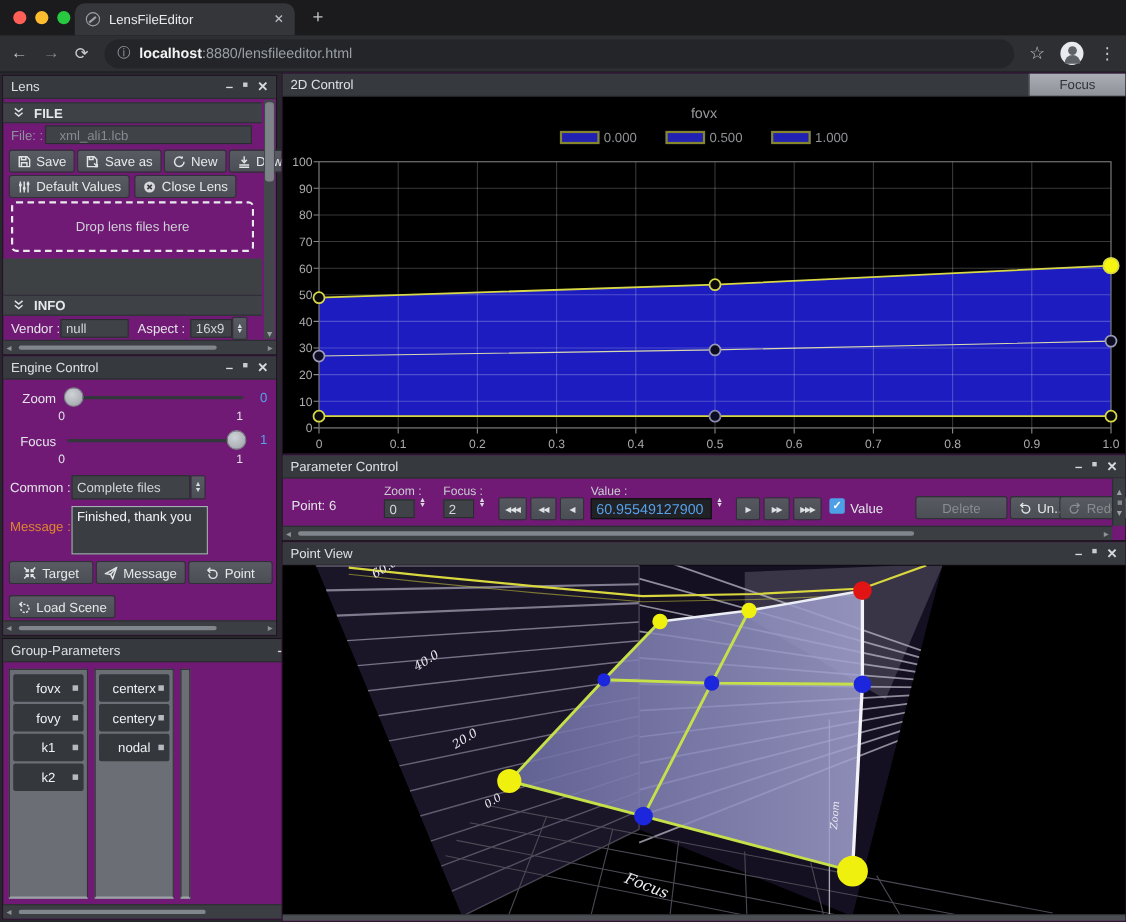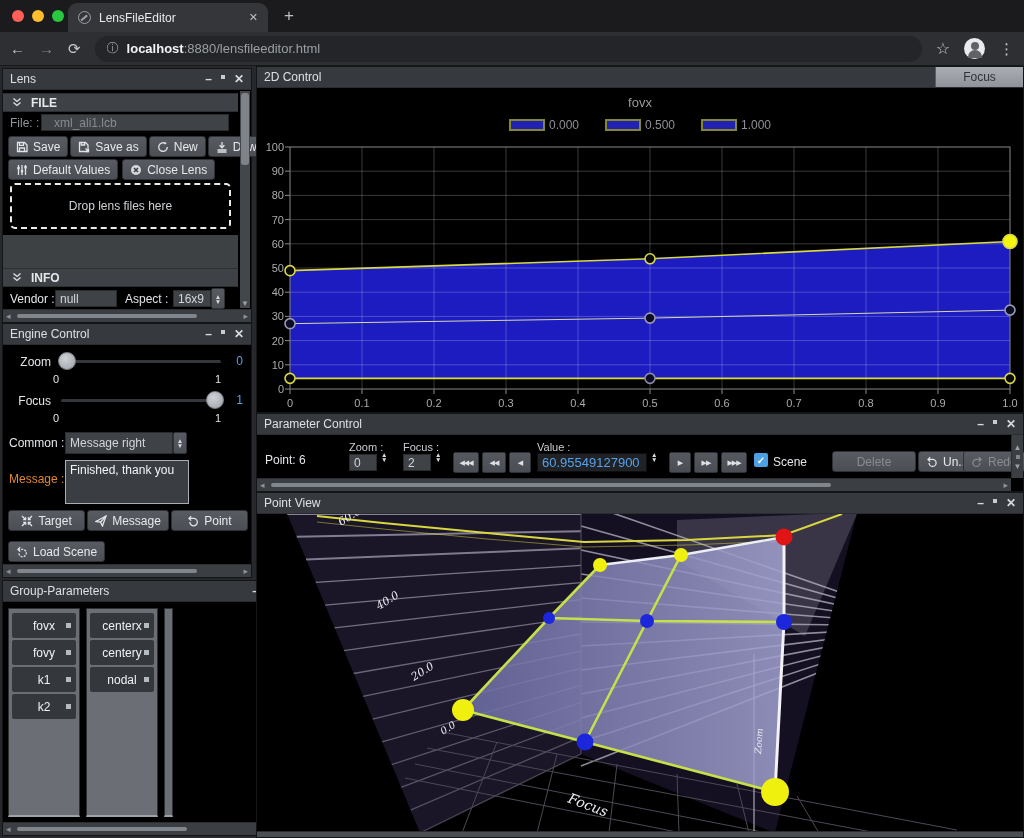--- a/index.html
+++ b/index.html
@@ -20,21 +20,21 @@
   .navic.dim { color:#84878b; }
   .urlbar { flex:1; height:26px; background:#242528; border-radius:14px; display:flex; align-items:center; padding:0 12px; gap:8px; }
   .urlinfo { color:#9aa0a6; font-size:12px; }
   .urlhost { color:#f1f3f4; font-weight:bold; font-size:13px; }
   .urlrest { color:#9aa0a6; font-size:13px; }
   .avatar { width:21px; height:21px; border-radius:50%; background:#e8eaed; position:relative; }
   .avatar:before{content:"";position:absolute;left:6.5px;top:3.5px;width:8px;height:8px;border-radius:50%;background:#5f6368;}
   .avatar:after{content:"";position:absolute;left:3.5px;top:12px;width:14px;height:8px;border-radius:7px 7px 0 0;background:#5f6368;}
   
   #workspace { position:relative; width:1024px; height:772px; background:#26282b; }
-  .panel { position:absolute; background:#000000; border:1px solid #141517; }
+  .panel { position:absolute; background:#701a75; border:1px solid #141517; }
   .phdr { height:21px; background:#36393d; border-bottom:1px solid #2a2c2f; display:flex; align-items:center;
     padding:0 7px; color:#dde0e3; justify-content:space-between; }
   .ptitle { font-size:12px; }
   .wins { display:flex; align-items:center; gap:9px; color:#d8dadd; }
   .wc { font-size:12px; font-weight:bold; line-height:1; }
   .wcdot { width:4px; height:4px; background:#caccd0; display:inline-block; margin-top:-4px;}
   .secbar { background:#3e4247; border-top:1px solid #2c2f32; border-bottom:1px solid #2c2f32;
     display:flex; align-items:center; gap:8px; padding:0 8px; font-weight:bold; color:#e6e8ea; }
   .tb { display:inline-flex; align-items:center; justify-content:center; gap:5px;
     background:linear-gradient(#585c62,#4b4f55); border:1px solid #2e3135; border-radius:3px;
@@ -243,21 +243,21 @@
     <div class="sl-track" style="left:58px; top:75px; width:160px;">
       <div class="sl-handle" style="right:-3px;"></div>
     </div>
     <div class="abs blueval" style="right:8px; top:69px;">1</div>
     <div class="abs" style="left:50px; top:88px; width:168px; display:flex; justify-content:space-between; font-size:11px; color:#e0e3e6;">
       <span>0</span>
       <span>1</span>
     </div>
     <div class="abs" style="left:6px; top:112px;">Common :</div>
     <div class="inbox abs" style="left:62px; top:108px; width:108px; height:22px; display:flex; align-items:center;">
-      <span>Message right</span>
+      <span>Complete files</span>
       </div>
     <span class="stepbtn boxed abs" style="left:170px; top:108px; height:22px;">
         <span>▲</span>
         <span>▼</span>
       </span>
     <div class="abs" style="left:6px; top:148px; color:#e0862f;">Message :</div>
     <textarea class="abs" style="left: 62px; top: 136px; width: 124px; height: 44px; background: rgb(58, 62, 67); border: 1px solid rgb(168, 174, 181); color: rgb(242, 244, 246); font-family: &quot;Liberation Sans&quot;, sans-serif; font-size: 12px; padding: 2px 4px; resize: none;">Finished, thank you</textarea>
     <div class="abs" style="left:5px; top:186px; width:240px; display:flex; gap:2px;">
       <button class="tb" style="flex:1">
         <svg class="i" viewBox="0 0 12 12">
@@ -494,21 +494,21 @@
         </span>
       <span class="navb abs" style="left:437px; top:17px; width:24px;">
           <span>▶▶</span>
         </span>
       <span class="navb abs" style="left:464px; top:17px; width:26px;">
           <span>▶▶▶</span>
         </span>
       <span class="chk" style="left:497px; top:18px;">
           <span>✓</span>
         </span>
-      <span class="abs" style="left:516px; top:20px;">Scene</span>
+      <span class="abs" style="left:516px; top:20px;">Value</span>
       <button class="tb dis abs" style="left:575px; top:16px; width:84px;">
         <span>Delete</span>
         </button>
       <button class="tb abs" style="left:661px; top:16px;">
         <svg class="i" viewBox="0 0 12 12">
             <path d="M4.2 1.2L2 3.4l2.2 2.2"></path>
             <path d="M2 3.4h4.6a3.5 3.5 0 1 1-3.5 3.5"></path>
           </svg>
         <span>Un...</span>
         </button>

